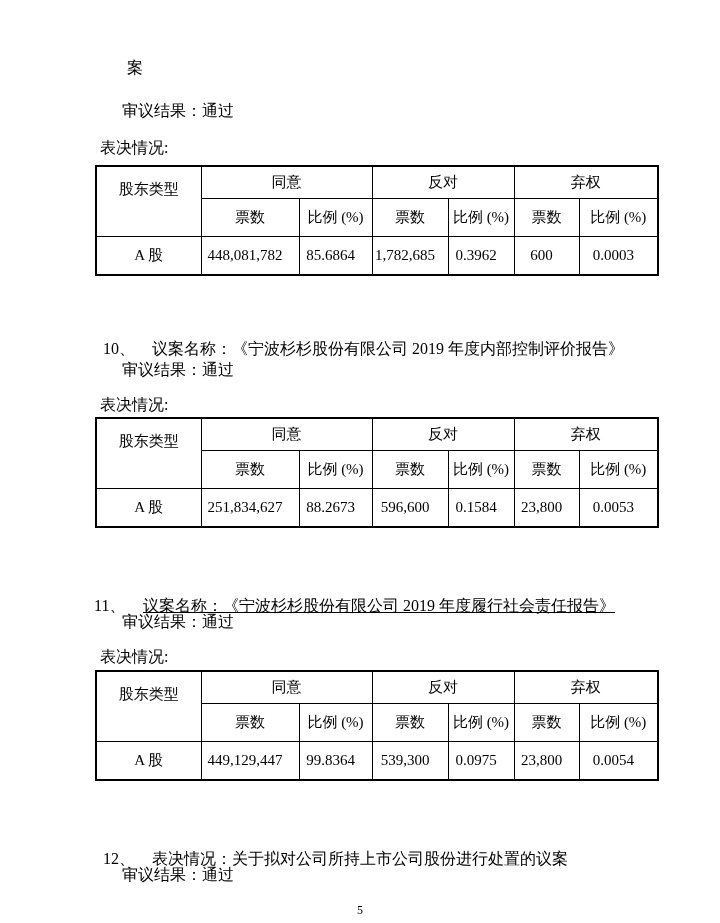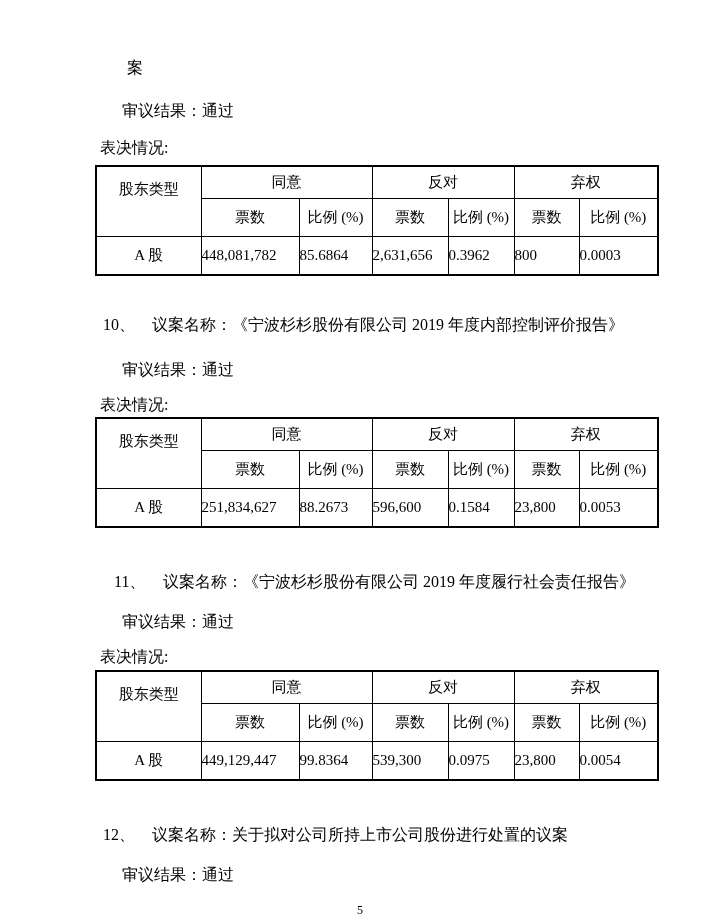--- a/index.html
+++ b/index.html
@@ -16,20 +16,21 @@
     overflow: hidden;
   }
   .abs { position: absolute; white-space: nowrap; }
   .textline {
     font-size: 16px;
     line-height: 20px;
   }
   .title-line .num {
     display: inline-block;
     width: 49px;
+    margin-top: 24px;
   }
   .vote-table {
     position: absolute;
     border-collapse: collapse;
     table-layout: fixed;
     width: 562px;
     left: 95px;
     font-size: 15px;
   }
   .vote-table td {
@@ -41,21 +42,21 @@
   }
   .vote-table { border: 2px solid #000; }
   .vote-table tr.h1 td { height: 31px; }
   .vote-table tr.h2 td { height: 37px; }
   .vote-table tr.data td { height: 37px; }
   .vote-table td.c-type {
     vertical-align: top;
     padding-top: 13px;
   }
   .vote-table td.num-cell {
-    text-align: left;
+    text-align: center;
     padding-right: 10px;
   }
   .page-num {
     left: 0; right: 0;
     text-align: center;
     font-size: 12px;
     line-height: 15px;
   }
 </style>
 </head>
@@ -89,23 +90,23 @@
     <td>比例 (%)</td>
     <td>票数</td>
     <td>比例 (%)</td>
     <td>票数</td>
     <td>比例 (%)</td>
   </tr>
   <tr class="data">
     <td>A 股</td>
     <td class="num-cell">448,081,782</td>
     <td class="num-cell">85.6864</td>
-    <td class="num-cell">2,631,656</td>
+    <td class="num-cell">1,782,685</td>
     <td class="num-cell">0.3962</td>
-    <td class="num-cell">800</td>
+    <td class="num-cell">600</td>
     <td class="num-cell">0.0003</td>
   </tr>
 </tbody>
   </table>
 
 <div class="abs textline title-line" style="left:103px; top:315px;">
   <span class="num">10、</span><span>议案名称：《宁波杉杉股份有限公司 2019 年度内部控制评价报告》</span>
 </div>
 
 <div class="abs textline" style="left:122px; top:360px;">审议结果：通过</div>
@@ -142,21 +143,21 @@
     <td class="num-cell">251,834,627</td>
     <td class="num-cell">88.2673</td>
     <td class="num-cell">596,600</td>
     <td class="num-cell">0.1584</td>
     <td class="num-cell">23,800</td>
     <td class="num-cell">0.0053</td>
   </tr>
 </tbody>
   </table>
 
-<div class="abs textline title-line" style="left:114px; top:572px;">
+<div class="abs textline title-line" style="left:94px; top:572px;text-decoration:underline;">
   <span class="num">11、</span><span>议案名称：《宁波杉杉股份有限公司 2019 年度履行社会责任报告》</span>
 </div>
 
 <div class="abs textline" style="left:122px; top:612px;">审议结果：通过</div>
 
 <div class="abs textline" style="left:100px; top:647px;">表决情况:</div>
 
 <table class="vote-table" style="top:670px;">
   <colgroup>
     <col style="width:105px">
@@ -188,18 +189,18 @@
     <td class="num-cell">99.8364</td>
     <td class="num-cell">539,300</td>
     <td class="num-cell">0.0975</td>
     <td class="num-cell">23,800</td>
     <td class="num-cell">0.0054</td>
   </tr>
 </tbody>
   </table>
 
 <div class="abs textline title-line" style="left:103px; top:825px;">
-  <span class="num">12、</span><span>议案名称：关于拟对公司所持上市公司股份进行处置的议案</span>
+  <span class="num">12、</span><span>表决情况：关于拟对公司所持上市公司股份进行处置的议案</span>
 </div>
 
 <div class="abs textline" style="left:122px; top:865px;">审议结果：通过</div>
 
 <div class="abs page-num" style="top:903px;">5</div>
 
 </body></html>

